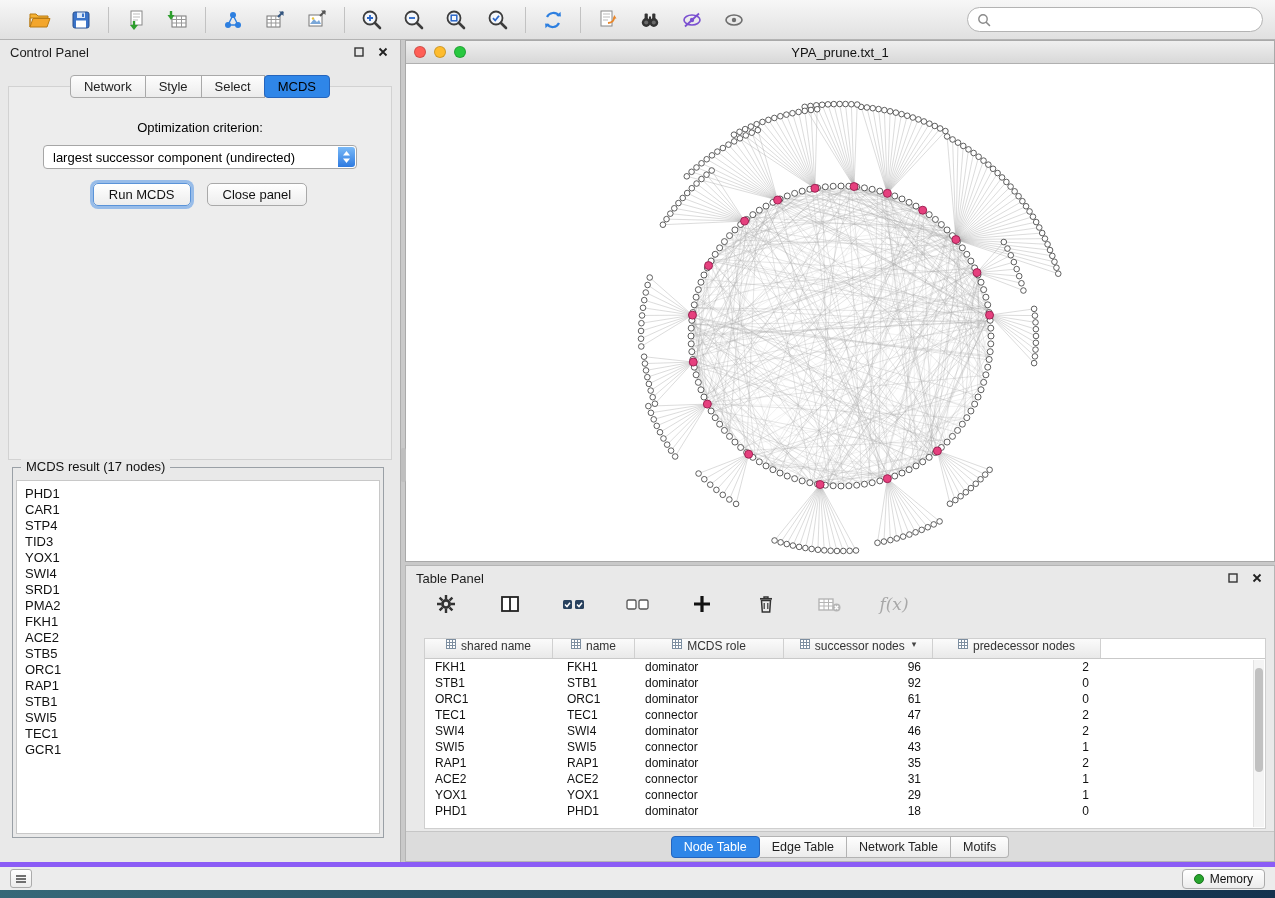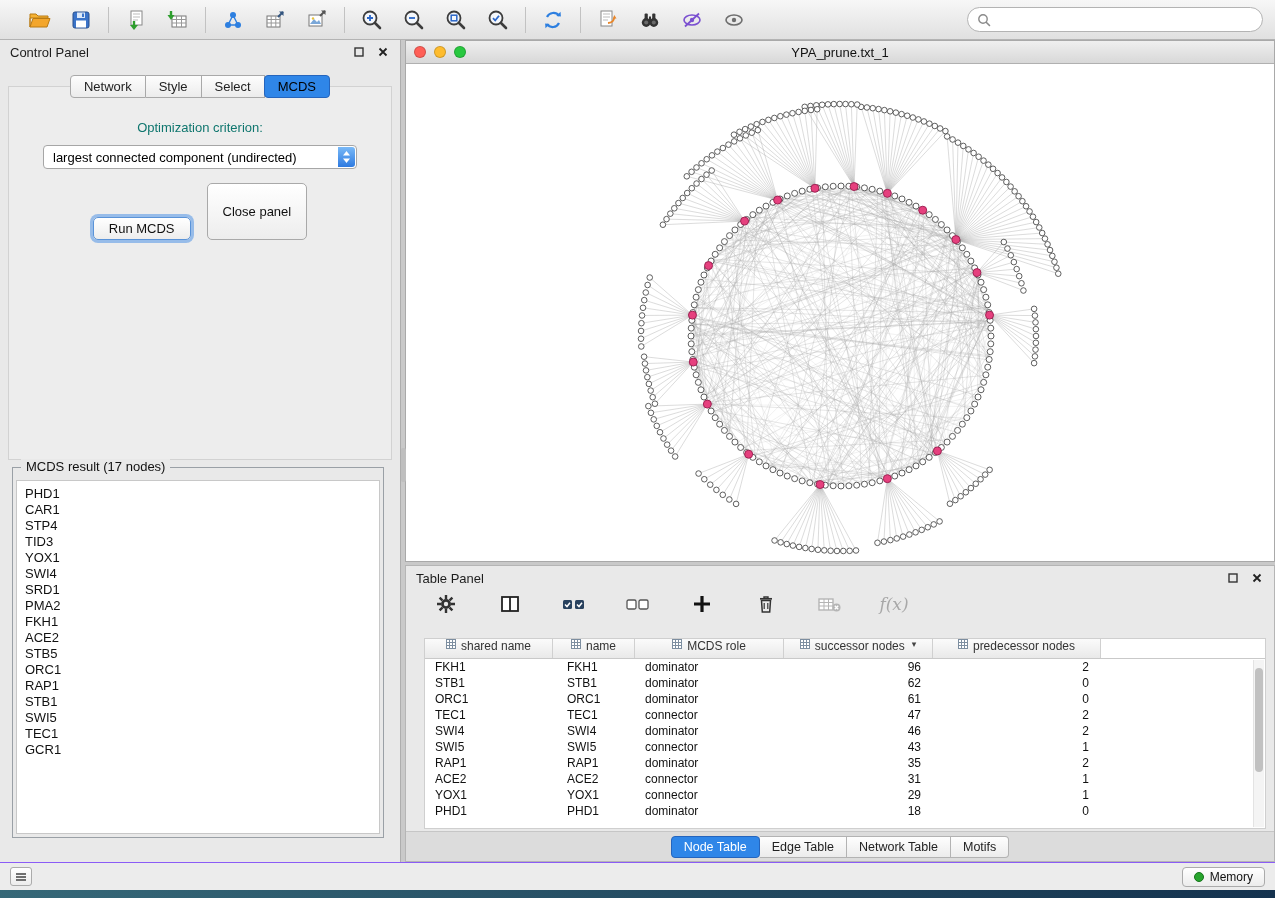--- a/index.html
+++ b/index.html
@@ -27,29 +27,29 @@
   
   .control-panel { position:absolute; left:0; top:40px; width:401px; bottom:28px;
     background:#e9e9e9; border-right:1px solid #adadad; }
   .cp-box { position:absolute; left:8px; right:8px; top:46px; height:374px;
     background:#ededed; border:1px solid #d2d2d2; }
   .cp-tabs { position:absolute; top:35px; left:0; right:0; display:flex; justify-content:center; z-index:2; }
   .cp-tab { font-size:13px; padding:3px 13px; background:linear-gradient(#fdfdfd,#ececec);
     border:1px solid #a9a9a9; border-left-width:0; color:#222; }
   .cp-tab:first-child { border-left-width:1px; border-radius:4px 0 0 4px; }
   .cp-tab.active { background:#2f86e8; color:#000000; border:1px solid #2565bd; border-radius:4px; margin-left:-1px; }
-  .opt-label { text-align:center; margin-top:34px; font-size:13px; color:#0f766e; }
+  .opt-label { text-align:center; margin-top:34px; font-size:13px; color:#000000; }
   .criterion { width:314px; height:24px; margin:10px auto 0; background:#fff; border:1px solid #a6a6a6;
     border-radius:4px; display:flex; align-items:center; font-size:13px; padding-left:9px; position:relative; }
   .criterion .stepper { position:absolute; right:1px; top:1px; bottom:1px; width:17px; border-radius:0 3px 3px 0;
     background:linear-gradient(#79b9f7,#2e7ae0); display:flex; align-items:center; justify-content:center; }
   .btn-row { display:flex; justify-content:center; gap:16px; margin-top:14px; }
   .mac-btn { font-size:13px; padding:3px 15px; background:linear-gradient(#ffffff,#ededed);
     border:1px solid #a9a9a9; border-radius:5px; color:#111; }
-  .mac-btn.focused { box-shadow:0 0 0 3px rgba(66,139,229,.5); border-color:#5a93d8;margin-top:34px; }
+  .mac-btn.focused { box-shadow:0 0 0 3px rgba(66,139,229,.5); border-color:#5a93d8; }
   .mcds-group { position:absolute; left:12px; width:372px; top:427px; height:371px; border:1px solid #9aa0a6; }
   .mcds-legend { position:absolute; top:-9px; left:8px; background:#e9e9e9; padding:0 5px; font-size:13px; color:#111; }
   .mcds-list { position:absolute; left:3px; right:3px; top:12px; bottom:3px; background:#fff;
     border:1px solid #c8c8c8; overflow:hidden; padding:5px 0 0 8px; }
   .mcds-item { font-size:13px; line-height:16px; color:#111; }
 
   
   .network-panel { position:absolute; left:405px; right:0; top:40px; height:522px; border:1px solid #a9a9a9; background:#fff; }
   .net-titlebar { height:23px; background:linear-gradient(#efefef,#d8d8d8); border-bottom:1px solid #b0b0b0;
     display:flex; align-items:center; padding:0 8px; position:relative; }
@@ -83,21 +83,21 @@
     border-top:1px solid #c6c6c6; display:flex; align-items:center; justify-content:center; }
   .seg { display:flex; }
   .seg-tab { font-size:12.5px; padding:3px 12px; background:linear-gradient(#fefefe,#ececec);
     border:1px solid #b3b3b3; border-left-width:0; color:#222; }
   .seg-tab:first-child { border-left-width:1px; border-radius:4px 0 0 4px; }
   .seg-tab:last-child { border-radius:0 4px 4px 0; }
   .seg-tab.active { background:#2f86e8; color:#ffffff; border-color:#2565bd; border-radius:4px; }
 
   
   .status-bar { position:absolute; left:0; right:0; bottom:0; height:28px; background:#ececec;
-    border-top:1px solid #8b5cf6; display:flex; align-items:center; padding:0 10px; }
+    border-top:5px solid #8b5cf6; display:flex; align-items:center; padding:0 10px; }
   .status-btn { width:22px; height:19px; border:1px solid #ababab; border-radius:3px;
     background:linear-gradient(#fff,#ececec); display:flex; align-items:center; justify-content:center; }
   .memory-btn { margin-left:auto; display:flex; align-items:center; gap:6px; border:1px solid #ababab;
     border-radius:4px; background:linear-gradient(#fff,#ececec); padding:2px 11px; font-size:12px; color:#111; }
   .mem-dot { width:10px; height:10px; border-radius:50%; background:#28a52e; border:1px solid #16741b; }
 </style>
 </head>
 <body>
 
 <div class="app">
@@ -273,21 +273,21 @@
     <div class="cp-tabs">
       <span class="cp-tab">Network</span>
       <span class="cp-tab">Style</span>
       <span class="cp-tab">Select</span>
       <span class="cp-tab active">MCDS</span>
     </div>
 
     <div style="position:absolute; left:8px; right:8px; top:46px;">
       <div class="opt-label">Optimization criterion:</div>
       <div class="criterion">
-        <span>largest connected component (undirected)</span>
+        <span>largest successor component (undirected)</span>
         <span class="stepper">
           <svg width="9" height="14">
               <path d="M4.5 1L8 5.5H1z" fill="#fff"></path>
               <path d="M4.5 13L1 8.5h7z" fill="#fff"></path>
             </svg>
         </span>
       </div>
       <div class="btn-row">
         <button class="mac-btn focused">Run MCDS</button>
         <button class="mac-btn">Close panel</button>
@@ -1362,21 +1362,21 @@
             <div class="td c0">FKH1</div>
             <div class="td c1">FKH1</div>
             <div class="td c2">dominator</div>
             <div class="td c3">96</div>
             <div class="td c4">2</div>
           </div>
           <div class="tr">
             <div class="td c0">STB1</div>
             <div class="td c1">STB1</div>
             <div class="td c2">dominator</div>
-            <div class="td c3">62</div>
+            <div class="td c3">92</div>
             <div class="td c4">0</div>
           </div>
           <div class="tr">
             <div class="td c0">ORC1</div>
             <div class="td c1">ORC1</div>
             <div class="td c2">dominator</div>
             <div class="td c3">61</div>
             <div class="td c4">0</div>
           </div>
           <div class="tr">

